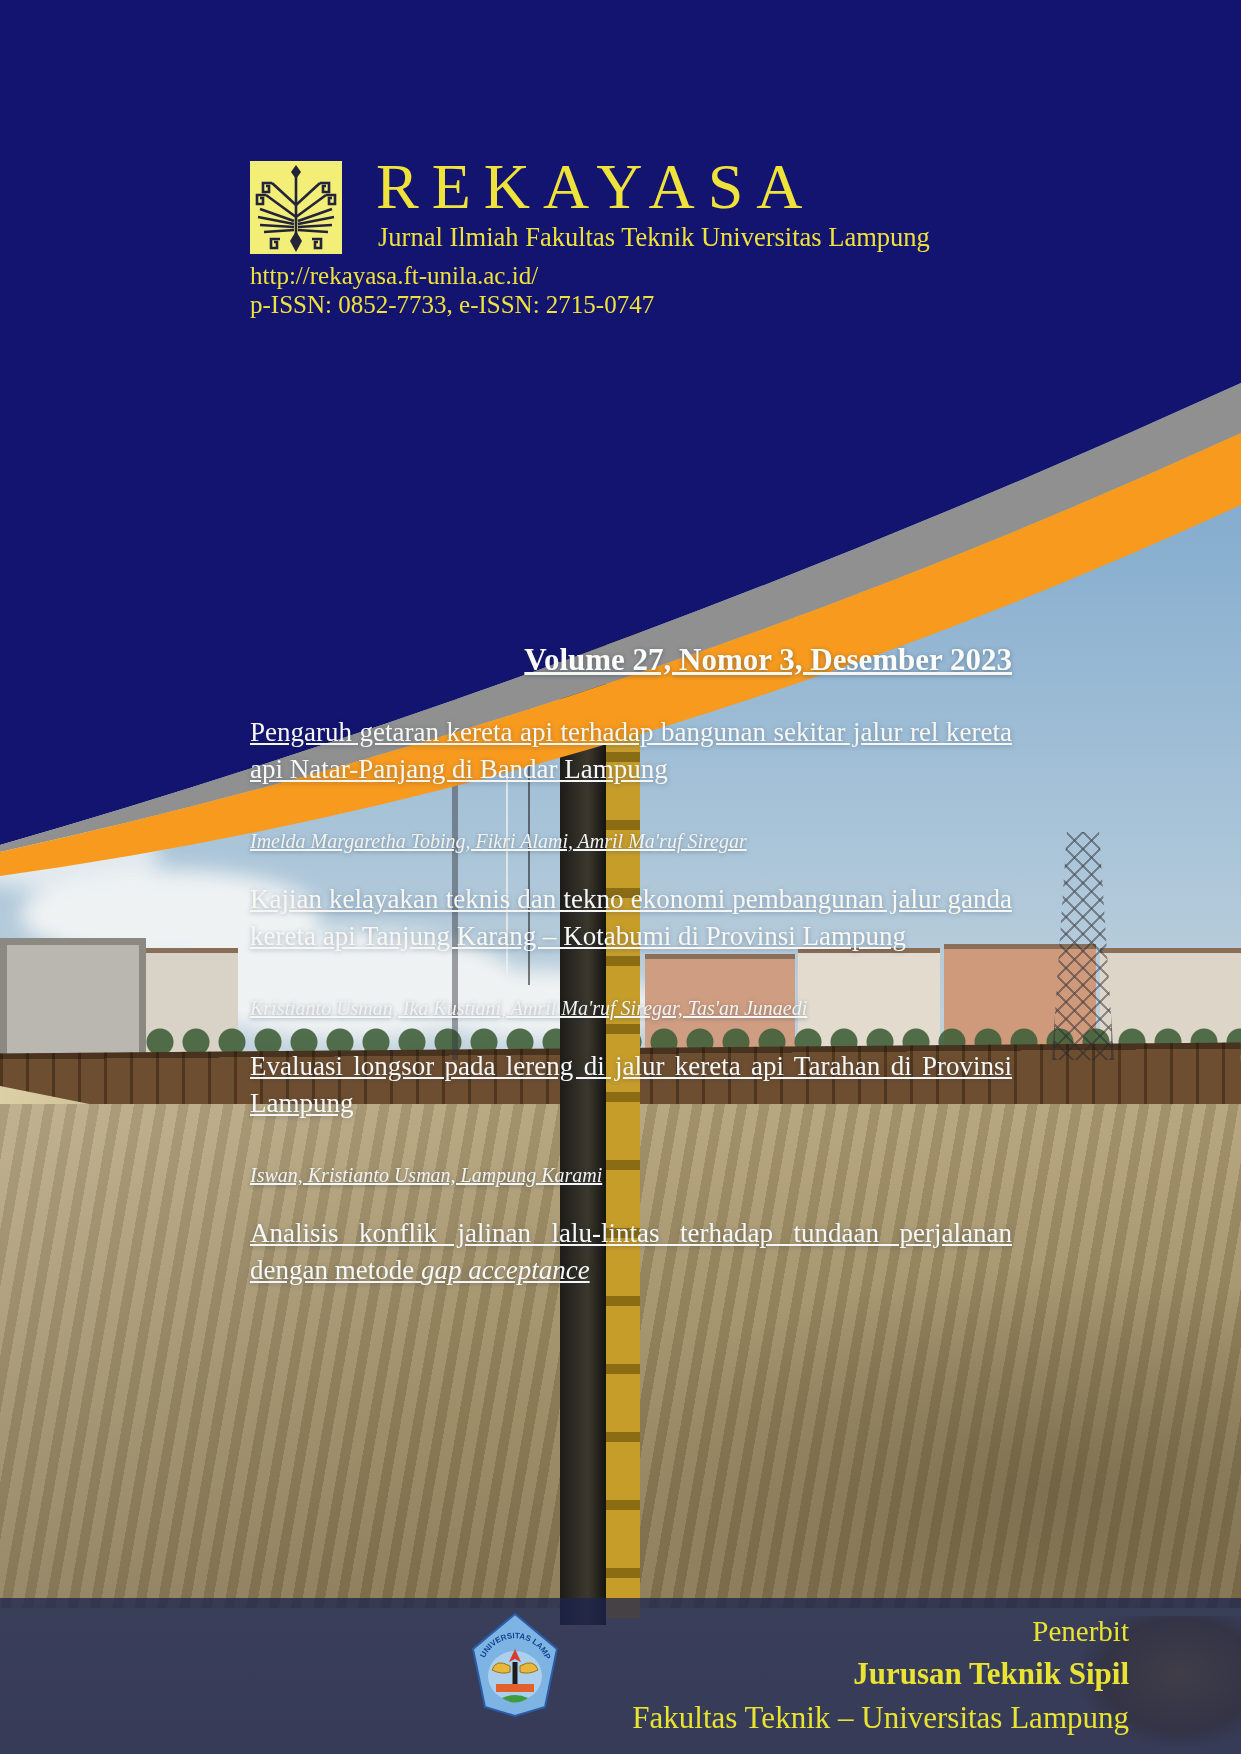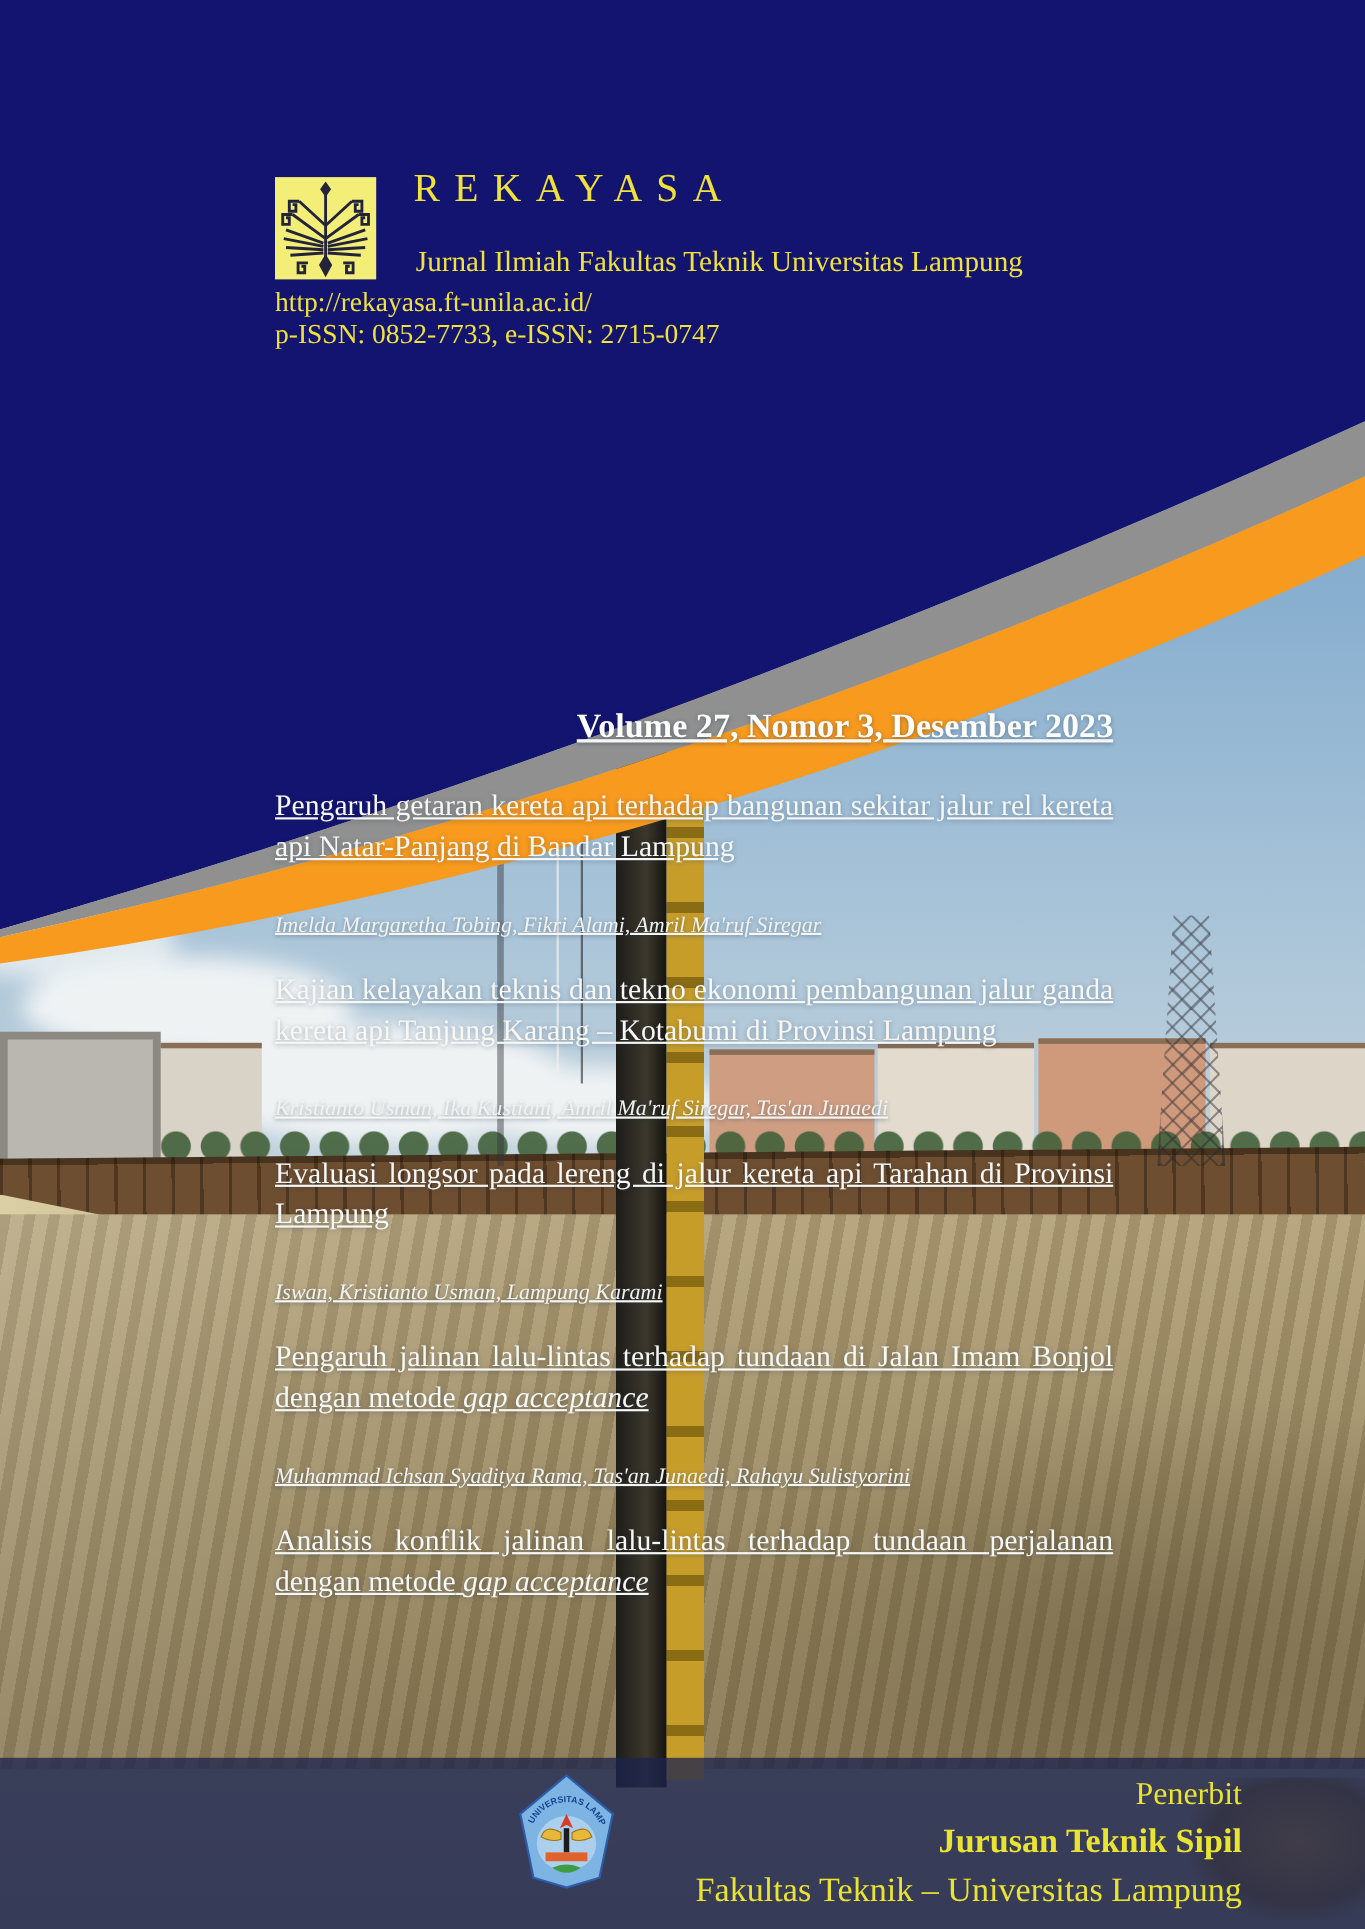--- a/index.html
+++ b/index.html
@@ -67,21 +67,21 @@
   .crane-label{font-family:"Liberation Sans",sans-serif;font-weight:700;font-size:34px;
      letter-spacing:5px;color:#efe7df;opacity:.95;}
 
   
   .bands{position:absolute;left:0;top:0;}
 
   
   .header{position:absolute;left:0;top:0;width:1241px;}
   .logo-box{position:absolute;left:250px;top:161px;width:92px;height:93px;background:#f2ee77;}
   .logo-box svg{display:block;}
-  .jtitle{position:absolute;left:376px;top:150px;font-size:36px;letter-spacing:13px;
+  .jtitle{position:absolute;left:376px;top:150px;font-size:64px;letter-spacing:13px;
      color:#efe23a;white-space:nowrap;}
   .jsub{position:absolute;left:378px;top:222px;font-size:26.5px;color:#efe23a;white-space:nowrap;}
   .jurl{position:absolute;left:250px;top:262px;font-size:25px;color:#efe23a;}
   .jissn{position:absolute;left:250px;top:291px;font-size:25px;color:#efe23a;text-align:right;}
 
   
   .content{position:absolute;left:250px;top:642px;width:762px;color:#f6f6f2;text-decoration:underline;}
   .volume{font-size:31px;font-weight:700;text-align:right;margin:0 0 36px;color:#fdfdfb;
      text-shadow:0 1px 4px rgba(30,50,80,.45);}
   .article{margin:0 0 27px;}
@@ -180,24 +180,20 @@
     </div>
     <div class="article">
       <h2 class="atitle"><span>Kajian kelayakan teknis dan tekno ekonomi pembangunan jalur ganda kereta api Tanjung Karang – Kotabumi di Provinsi Lampung</span> <span class="it"></span></h2>
       <div class="aauthors">Kristianto Usman, Ika Kustiani, Amril Ma'ruf Siregar, Tas'an Junaedi</div>
     </div>
     <div class="article">
       <h2 class="atitle"><span>Evaluasi longsor pada lereng di jalur kereta api Tarahan di Provinsi Lampung</span> <span class="it"></span></h2>
       <div class="aauthors">Iswan, Kristianto Usman, Lampung Karami</div>
     </div>
     <div class="article">
-      <h2 class="atitle"><span>Pengaruh jalinan lalu-lintas terhadap tundaan di Jalan Imam Bonjol dengan metode</span> <span class="it">gap acceptance</span></h2>
-      <div class="aauthors">Muhammad Ichsan Syaditya Rama, Tas'an Junaedi, Rahayu Sulistyorini</div>
-    </div>
-    <div class="article">
       <h2 class="atitle"><span>Analisis konflik jalinan lalu-lintas terhadap tundaan perjalanan dengan metode</span> <span class="it">gap acceptance</span></h2>
     </div>
   </div>
 
   <div class="footer">
     <div class="unila-logo">
       <svg width="90" height="106" viewBox="0 0 90 106">
         <polygon points="45,2 87,37 75,95 45,104 15,95 3,37" fill="#7db4e4" stroke="#2d5ca8" stroke-width="2"></polygon>
         <ellipse cx="45" cy="64" rx="27" ry="25" fill="#d4e6f5" opacity="0.55"></ellipse>
         <path id="unila-arc" d="M14,48 A33,33 0 0 1 76,48" fill="none"></path>

